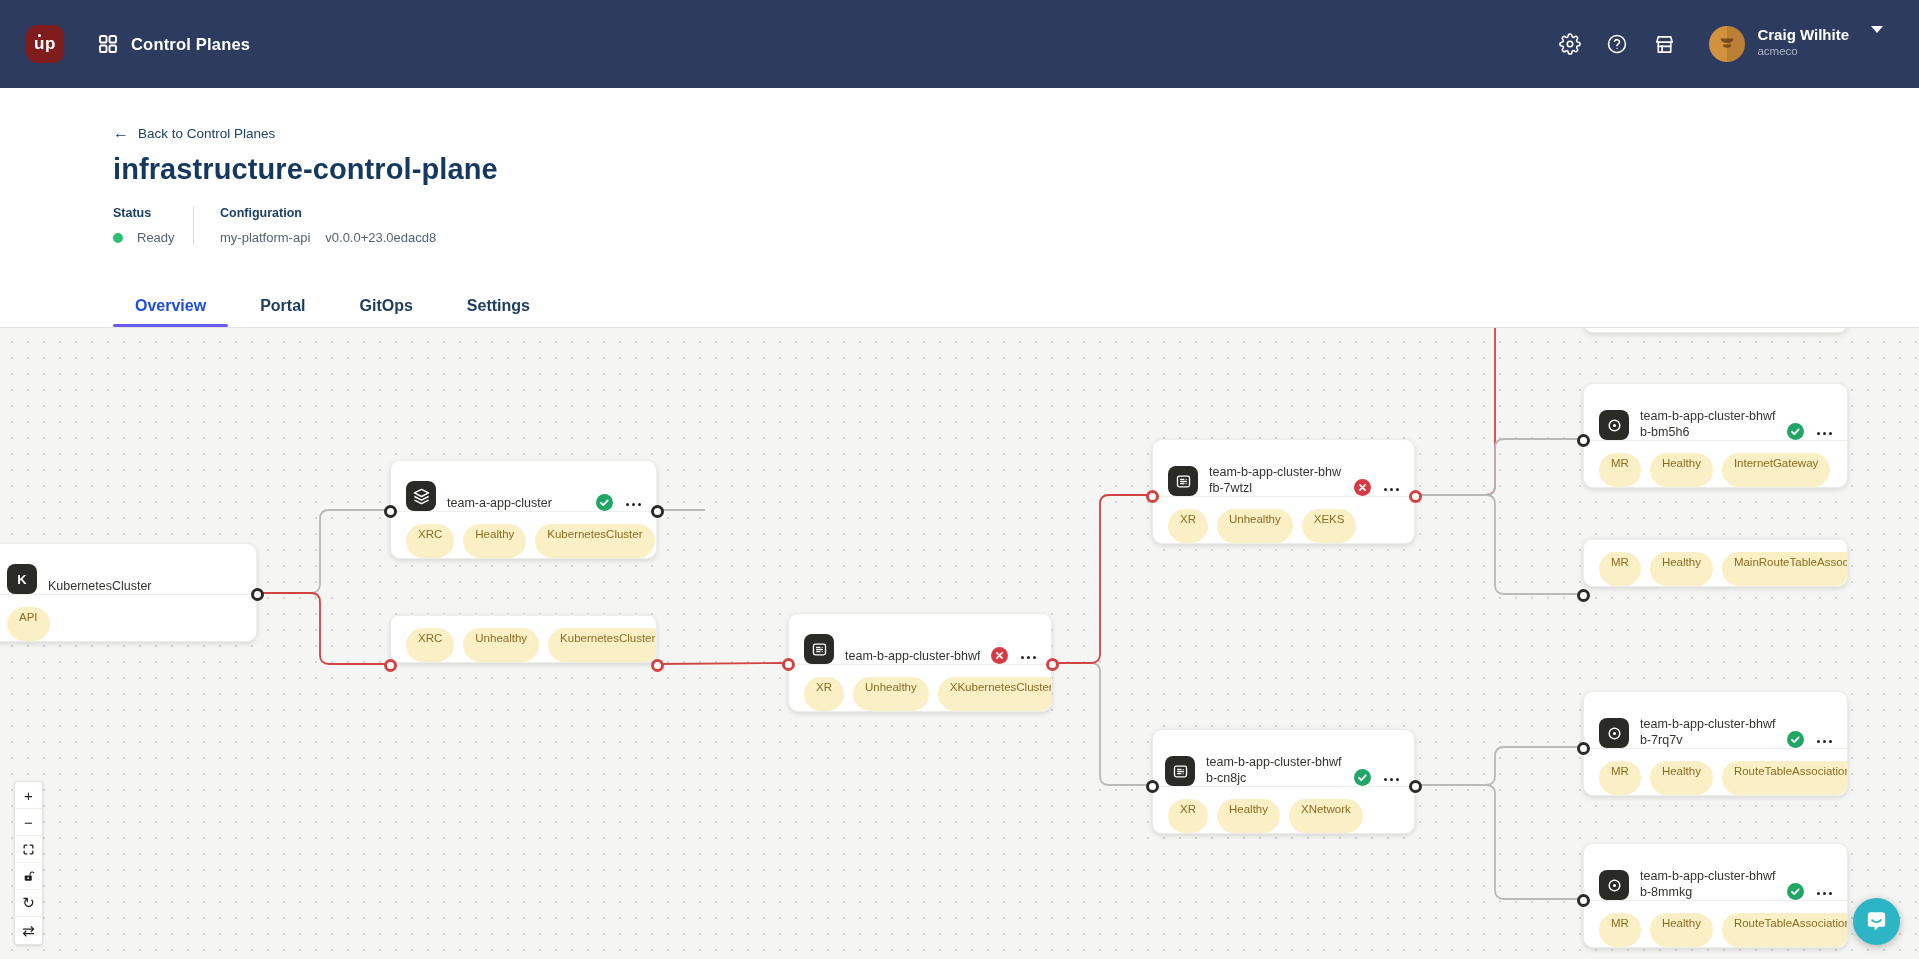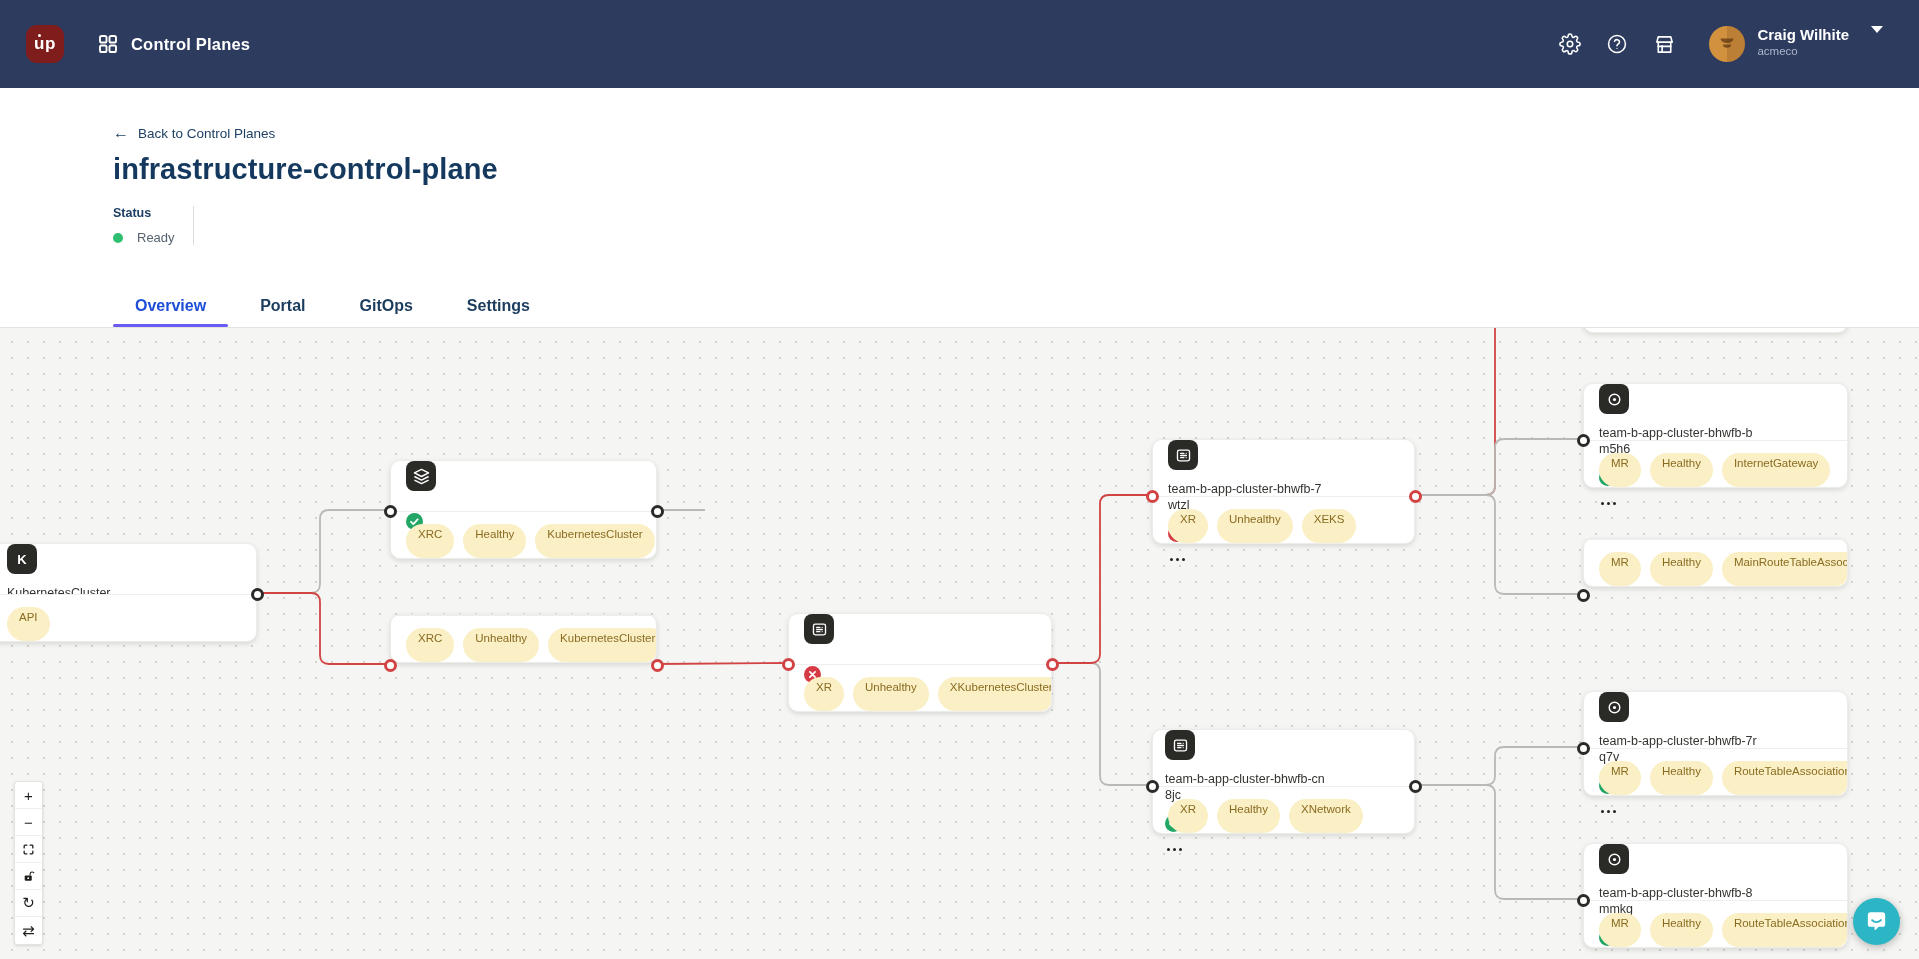--- a/index.html
+++ b/index.html
@@ -61,21 +61,21 @@
     border-top:1px solid #e4e4e1;
     background-image:radial-gradient(circle, #d2d2cf 1.1px, transparent 1.4px);
     background-size:16px 16px; background-position:4px 6px; }
   #edges { position:absolute; left:0; top:0; }
   .edge { fill:none; stroke-width:1.8px; }
   .edge.healthy { stroke:#b9b9b5; }
   .edge.unhealthy { stroke:#d24444; }
 
   .node { position:absolute; background:#fff; border:1px solid #ececea; border-radius:10px;
     box-shadow:0 2px 5px rgba(40,40,35,.14); cursor:pointer; }
-  .node-header { display:flex; align-items:flex-start; gap:11px; padding:0 13px 0 15px;flex-direction:column; }
+  .node-header { display:flex; align-items:flex-end; gap:11px; padding:0 13px 0 15px; }
   .node-icon { width:30px; height:30px; border-radius:8px; background:#2a2a27; color:#fff;
     display:flex; align-items:center; justify-content:center; flex:none;
     font-weight:bold; font-size:13px; }
   .node-title { flex:1; min-width:0; font-size:12.5px; color:#33332f; line-height:1.3; }
   .node-title.one { white-space:nowrap; overflow:hidden; }
   .node-title.two { word-break:break-all; max-width:160px; }
   .status-icon { flex:none; display:flex; }
   .menu-dots { display:flex; gap:2.5px; padding:5px 2px; cursor:pointer; flex:none; }
   .menu-dots i { width:3.3px; height:3.3px; border-radius:50%; background:#22221f; }
   .node-badges { border-top:1px solid #eeeeec; height:47px; padding:12px 0 0 15px;
@@ -161,20 +161,27 @@
   <h1 class="page-title">infrastructure-control-plane</h1>
   <div class="meta">
     <div class="meta-col-status">
       <div class="meta-label">Status</div>
       <div class="status-value">
         <span class="status-dot"></span>
         <span class="meta-value-text">Ready</span>
       </div>
     </div>
     <div class="meta-divider"></div>
+    <div class="meta-col-config">
+      <div class="meta-label">Configuration</div>
+      <div class="config-values">
+        <span class="meta-value-text">my-platform-api</span>
+        <span class="meta-value-text">v0.0.0+23.0edacd8</span>
+      </div>
+    </div>
   </div>
   <div class="tabs" id="tabs">
       <div class="tab active">Overview</div>
       <div class="tab">Portal</div>
       <div class="tab">GitOps</div>
       <div class="tab">Settings</div>
     </div>
 </div>
 
 <div class="canvas" id="canvas">

